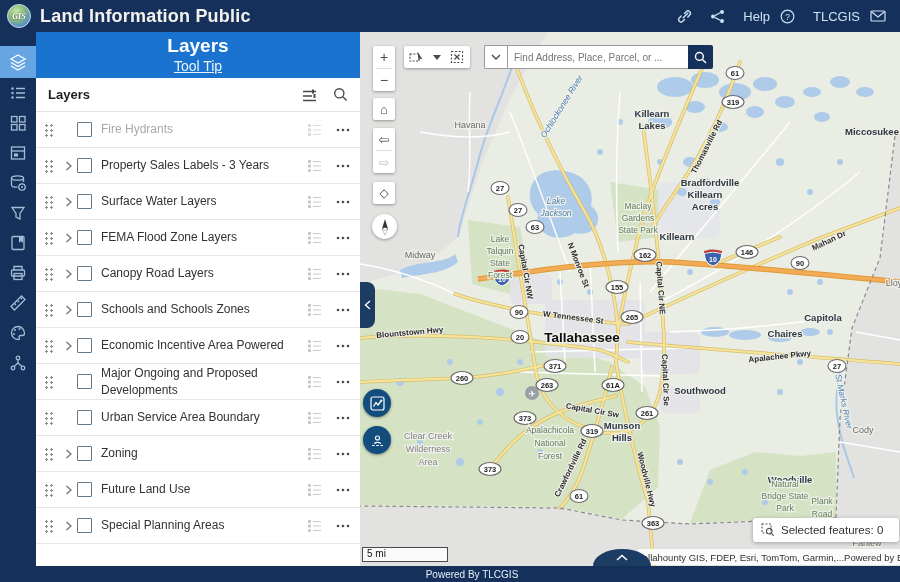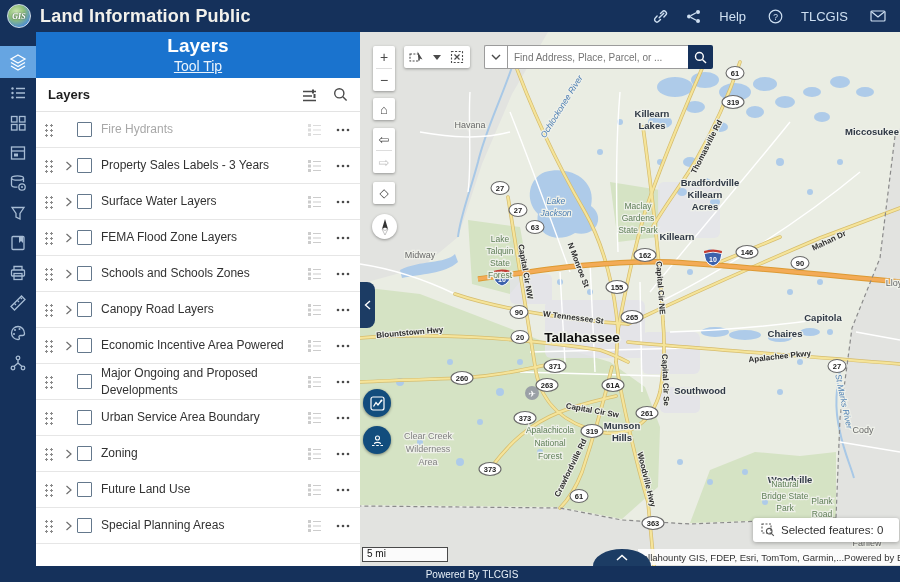--- a/index.html
+++ b/index.html
@@ -7,21 +7,21 @@
        font-family:"Liberation Sans",sans-serif;background:#e2e3e0;-webkit-font-smoothing:antialiased;}
   
   .hdr{position:absolute;left:0;top:0;width:900px;height:32px;background:#15315b;display:flex;align-items:center;z-index:30;}
   .logo{width:22px;height:22px;border-radius:50%;margin-left:7px;border:1px solid #cfdce8;
         background:radial-gradient(circle at 38% 32%,#cde8b2 0%,#8fbf7a 38%,#4f8fd0 75%,#2d5f9e 100%);
         display:flex;align-items:center;justify-content:center;}
   .logo span{font-family:"Liberation Serif",serif;font-style:italic;font-weight:bold;font-size:8px;color:#fff;text-shadow:0 0 2px #234;}
   .hdr-title{color:#f2f1ec;font-size:18px;font-weight:bold;margin-left:9px;letter-spacing:.2px;}
   .hdr-right{margin-left:auto;display:flex;align-items:center;gap:18px;margin-right:14px;color:#cfe0f2;font-size:13px;}
   .hdr-right svg{display:block;}
-  .hdr-item{display:flex;align-items:center;gap:22px;cursor:pointer;text-align:right;}
+  .hdr-item{display:flex;align-items:center;gap:10px;cursor:pointer;text-align:right;}
   
   .rail{position:absolute;left:0;top:32px;width:36px;height:534px;background:#15315b;z-index:25;}
   .rail-item{width:36px;height:30px;display:flex;align-items:center;justify-content:center;}
   .rail-item.first{margin-top:14px;height:32px;}
   .rail-item.active{background:#66a5e2;}
   .rail-item svg{stroke:#a7bcd4;fill:none;stroke-width:1.3;}
   .rail-item.active svg{stroke:#ffffff;}
   
   .panel{position:absolute;left:36px;top:32px;width:324px;height:534px;background:#ffffff;z-index:20;overflow:hidden;}
   .panel-head{height:46px;background:#1a73ce;color:#fff;text-align:center;}
@@ -358,21 +358,21 @@
         </span>
       </div>
       <div class="lrow">
         <span class="drag"></span>
         <span class="chev">
           <svg width="7" height="10" viewBox="0 0 7 10">
             <path d="M1.5,1 L6,5 L1.5,9" stroke="#6e6e6e" stroke-width="1.2" fill="none"></path>
           </svg>
         </span>
         <span class="cb"></span>
-        <span class="llabel">Schools and Schools Zones</span>
+        <span class="llabel">Canopy Road Layers</span>
         <span class="rowic">
           <svg width="14" height="14" viewBox="0 0 14 14">
             <g fill="#cccccc">
               <rect x="0" y="1" width="3" height="3"></rect>
               <rect x="0" y="5.5" width="3" height="3"></rect>
               <rect x="0" y="10" width="3" height="3"></rect>
             </g>
             <g stroke="#cccccc" stroke-width="1.2">
               <path d="M5,2.5 H13 M5,7 H13 M5,11.5 H13"></path>
             </g>
@@ -387,21 +387,21 @@
         </span>
       </div>
       <div class="lrow">
         <span class="drag"></span>
         <span class="chev">
           <svg width="7" height="10" viewBox="0 0 7 10">
             <path d="M1.5,1 L6,5 L1.5,9" stroke="#6e6e6e" stroke-width="1.2" fill="none"></path>
           </svg>
         </span>
         <span class="cb"></span>
-        <span class="llabel">Canopy Road Layers</span>
+        <span class="llabel">Schools and Schools Zones</span>
         <span class="rowic">
           <svg width="14" height="14" viewBox="0 0 14 14">
             <g fill="#cccccc">
               <rect x="0" y="1" width="3" height="3"></rect>
               <rect x="0" y="5.5" width="3" height="3"></rect>
               <rect x="0" y="10" width="3" height="3"></rect>
             </g>
             <g stroke="#cccccc" stroke-width="1.2">
               <path d="M5,2.5 H13 M5,7 H13 M5,11.5 H13"></path>
             </g>

